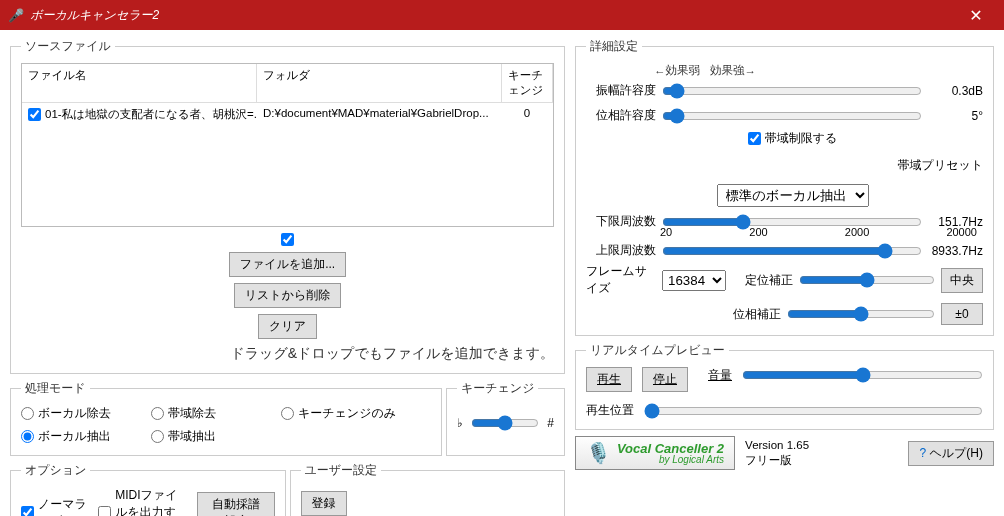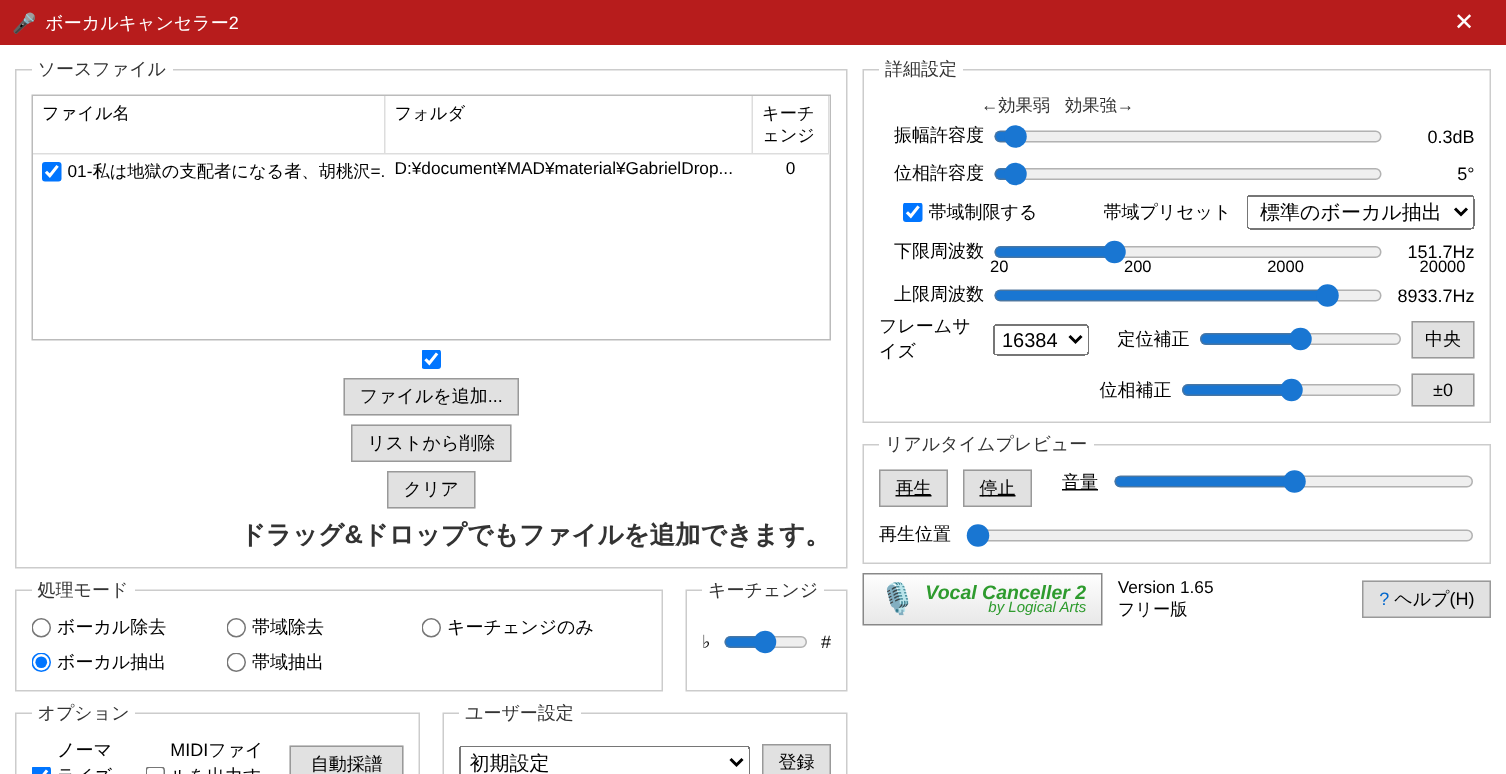--- a/index.html
+++ b/index.html
@@ -1,61 +1,61 @@
 <!DOCTYPE html>
 <html><head>
 <meta charset="utf-8">
 <style>
 * { box-sizing: border-box; margin: 0; padding: 0; }
 body { font-family: "Meiryo UI", "MS UI Gothic", sans-serif; font-size: 12px; background: #fff; }
 .titlebar { background: #b71c1c; color: #fff; height: 30px; display: flex; align-items: center; padding: 0 8px; }
 .titlebar .tb-icon { margin-right: 6px; font-size: 13px; }
-.titlebar .tb-title { flex: 1; }
+.titlebar .tb-title { flex: 1; font-style: italic; }
 .titlebar .tb-close { width: 40px; text-align: center; font-size: 16px; cursor: pointer; }
 .window-body { display: flex; gap: 10px; padding: 8px 10px 10px 10px; }
 .left-col { width: 555px; }
 .right-col { flex: 1; }
 fieldset { border: 1px solid #ccc; padding: 8px 10px 10px 10px; margin-bottom: 6px; position: relative; }
 legend { padding: 0 4px; color: #333; }
 .file-table { border: 1px solid #bbb; width: 100%; height: 164px; background: #fff; }
 .ft-head { display: flex; background: #fff; border-bottom: 1px solid #ddd; }
 .ft-head > div { padding: 4px 6px; border-right: 1px solid #ddd; font-size: 11.5px; }
 .ft-col-name { width: 235px; }
 .ft-col-folder { width: 245px; }
 .ft-col-key { flex: 1; text-align: left; }
 .ft-row { display: flex; }
 .ft-row > div { padding: 4px 6px; border-right: 1px solid transparent; font-size: 11.5px; white-space: nowrap; overflow: hidden; text-overflow: ellipsis; }
 .ft-row .ft-col-key { text-align: center; }
 .file-actions { display: flex; align-items: center; gap: 6px; margin-top: 6px; flex-direction: column; }
 .btn { background: #e1e1e1; border: 1px solid #999; padding: 3px 10px; cursor: pointer; font-size: 12px; font-family: inherit; }
-.hint { margin-left: auto; color: #333; font-size: 17px; font-weight: bold; }
+.hint { margin-left: auto; color: #333; font-size: 14px; }
 .chk { display: inline-flex; align-items: center; gap: 4px; }
 .chk input { margin: 0; }
 .mode-grid { display: grid; grid-template-columns: 130px 130px 150px; row-gap: 6px; }
 .radio-lbl { display: inline-flex; align-items: center; gap: 4px; }
-.row2 { display: flex; gap: 15px; }
+.row2 { display: flex; gap: 4px; }
 .row2 > fieldset { flex: 1; }
 .keychange-box { width: 175px; }
 .key-slider-row { display: flex; align-items: center; gap: 8px; margin-top: 10px; }
 .key-slider-row input[type=range] { flex: 1; }
 .opt-row { display: flex; align-items: center; gap: 10px; }
 .user-row { display: flex; align-items: center; gap: 8px; margin-top: 4px; }
 .user-row select { flex: 1; padding: 2px; }
 .file-out { display: flex; align-items: center; gap: 8px; }
 .btn-start { border: 1px solid #3a6; padding: 4px 8px; display: inline-flex; align-items: center; gap: 4px; }
 .btn-stop { display: inline-flex; align-items: center; gap: 4px; }
 .progress { flex: 1; height: 20px; border: 1px solid #aaa; background: #fff; }
 .detail-grid { display: grid; grid-template-columns: 70px 1fr 55px; align-items: center; row-gap: 8px; column-gap: 6px; }
 .detail-grid .lbl { font-size: 12px; text-align: right; white-space: nowrap; }
 .detail-grid .val { text-align: right; font-size: 12px; }
 input[type=range] { width: 100%; accent-color: #1976d2; }
 .detail-top-hint { display: flex; font-size: 11.5px; color: #333; margin-bottom: 4px; padding: 0 4px 0 68px; }
 .detail-top-hint > span:first-child { width: 56px; }
 .detail-top-hint .mid { flex: 1; text-align: center; }
-.band-row { display: flex; align-items: center; gap: 10px; margin: 6px 0 6px 16px; }
+.band-row { display: flex; align-items: center; gap: 10px; margin: 6px 0 6px 16px; flex-direction: column; }
 .band-row select { padding: 2px 4px; }
 .freq-ticks { display: flex; justify-content: space-between; padding: 0 6px 0 74px; font-size: 11px; margin-top: -4px; margin-bottom: 4px; }
 .frame-row { display: grid; grid-template-columns: 70px 70px 55px 1fr 42px; align-items: center; gap: 6px; margin-top: 4px; }
 .frame-row select { width: 64px; padding: 1px; }
 .phase-row { display: grid; grid-template-columns: 195px 1fr 42px; align-items: center; gap: 6px; margin-top: 6px; }
 .rt-row1 { display: flex; align-items: flex-start; gap: 10px; text-decoration: underline; }
 .rt-row1 .vol-lbl { margin-left: 10px; }
 .rt-row1 input[type=range] { flex: 1; }
 .rt-row2 { display: flex; align-items: center; gap: 10px; margin-top: 10px; }
 .rt-row2 input[type=range] { flex: 1; }
@@ -159,21 +159,20 @@
               <input type="checkbox" style="">
               <span>MIDIファイルを出力する</span>
             </label>
           <button class="btn">自動採譜の設定...</button>
         </div>
       </fieldset>
 
       <fieldset class="keychange-box">
         <legend>ユーザー設定</legend>
         <div class="user-row">
-          <select><option>初期設定</option></select>
           <button class="btn">登録</button>
         </div>
       </fieldset>
     </div>
 
     <fieldset>
       <legend>ファイル出力</legend>
       <div class="file-out">
         <button class="btn btn-start">
             <span class="green">✔</span>

